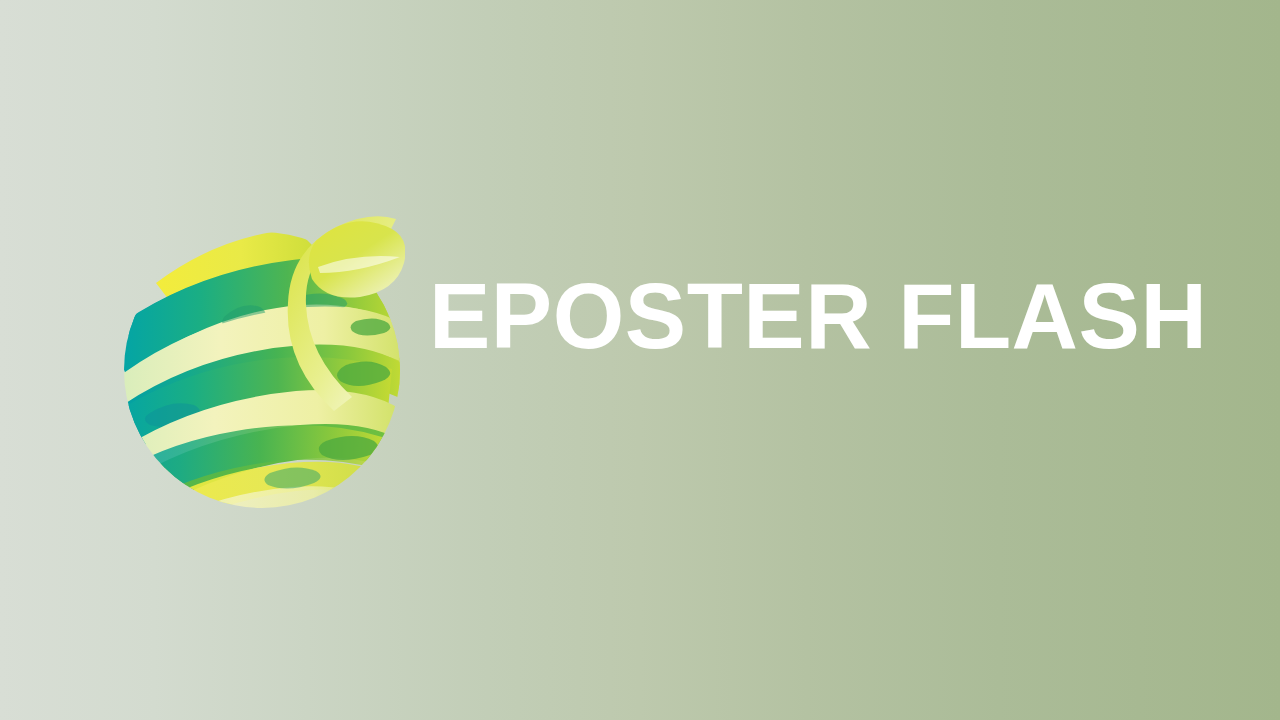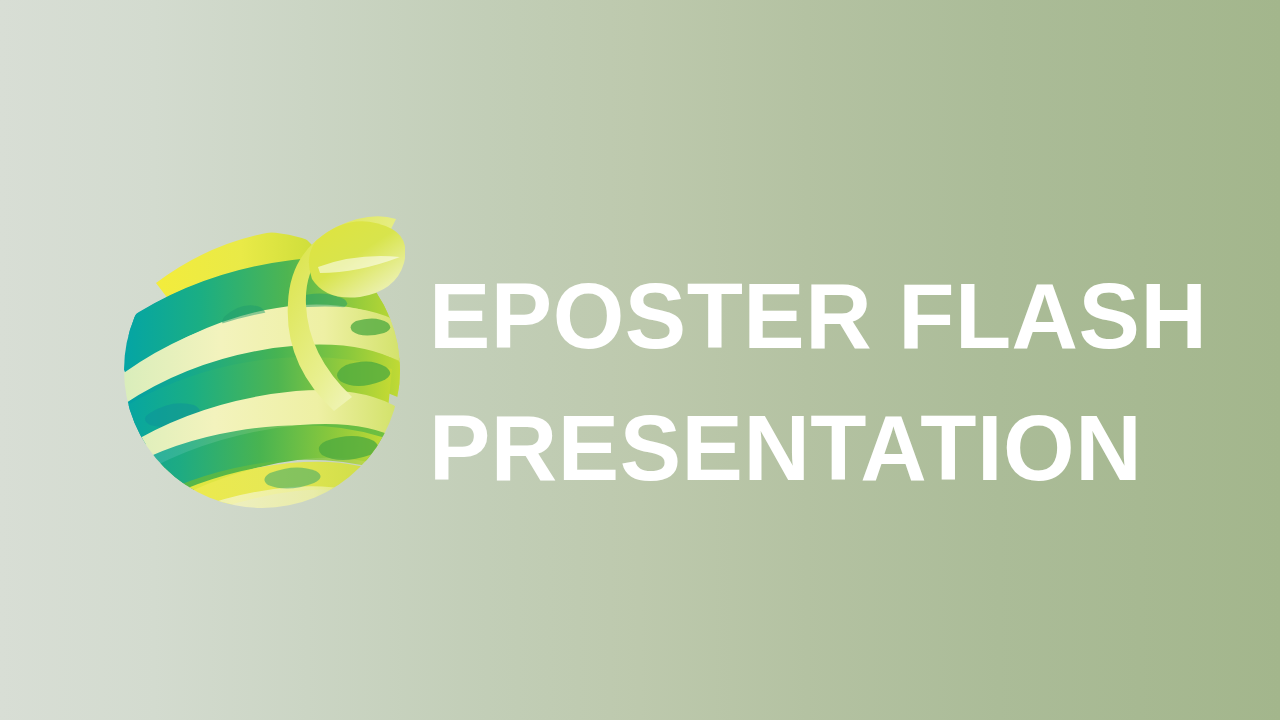--- a/index.html
+++ b/index.html
@@ -197,16 +197,15 @@
         <path d="M196 36 Q232 4 272 24 Q290 34 284 58
                  Q276 86 240 92 Q206 96 192 74 Q184 52 196 36 Z" fill="url(#gLeaf)"></path>
 
         <path d="M198 62 Q236 48 280 52 Q238 68 200 68 Z" fill="#ffffff" opacity="0.55"></path>
       </g>
     </svg>
   </div>
 
   <div id="headline">
     <span class="headline-line">EPOSTER FLASH</span>
-    <span class="headline-line">PRESENTATION</span>
   </div>
 
 </div>
 
 </body></html>

